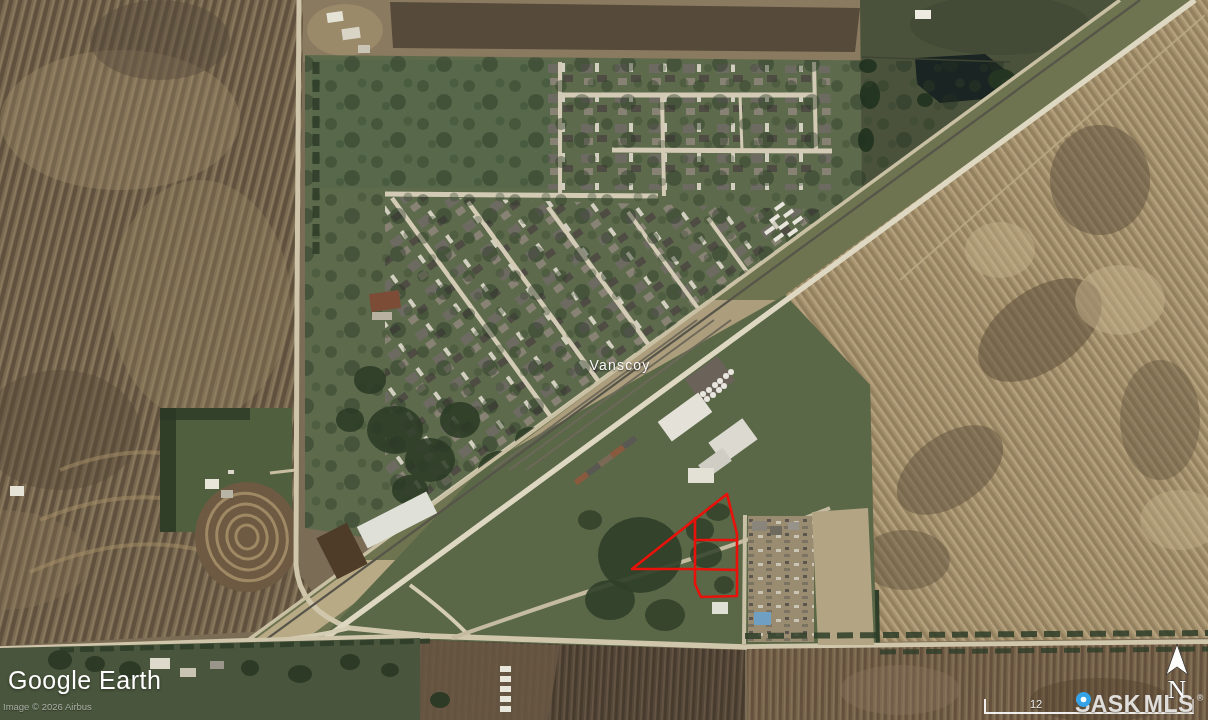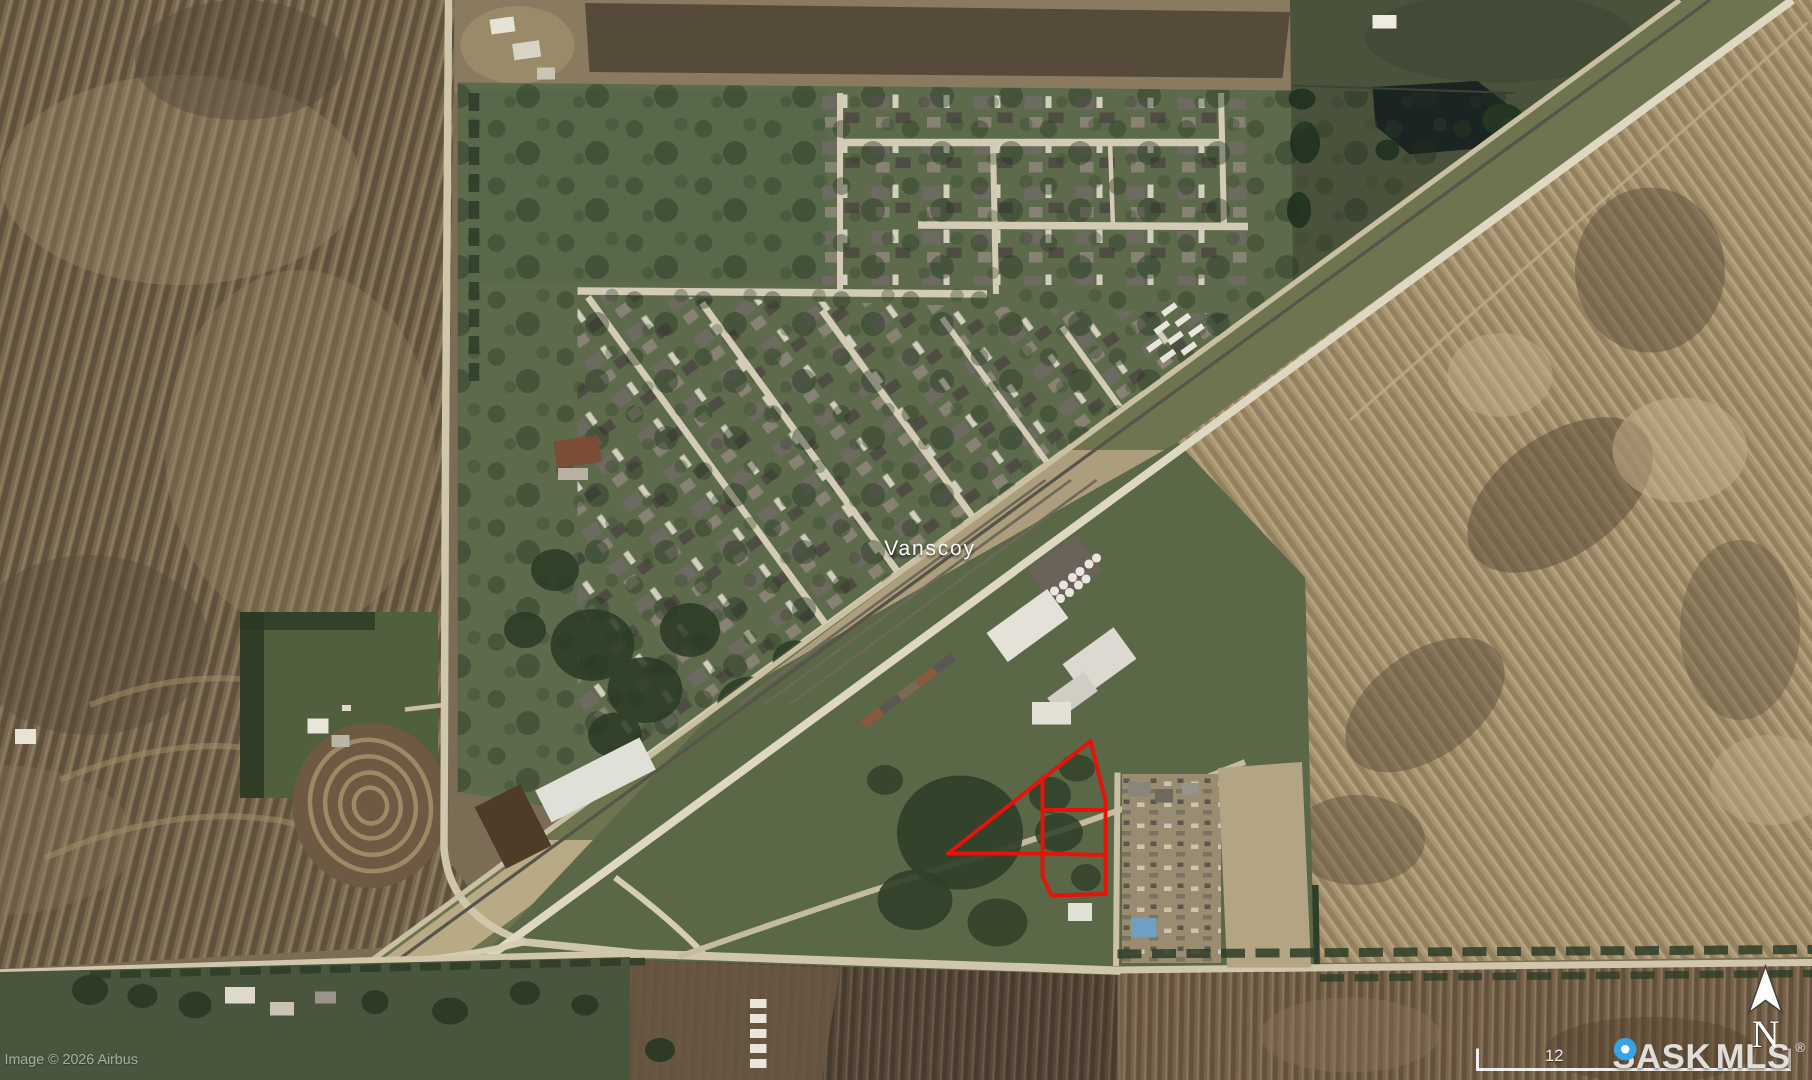--- a/index.html
+++ b/index.html
@@ -306,20 +306,21 @@
 
 <g stroke-width="2.6" fill="none" stroke-linejoin="round" stroke-linecap="round">
   <polygon points="727,494 632,569 695,569 695,584 701,597 737,596 737,534" stroke="#e8120b"></polygon>
   <polyline points="695,518 695,569" stroke="#e8120b"></polyline>
   <polyline points="695,540 737,540" stroke="#e8120b"></polyline>
   <polyline points="695,569 737,570" stroke="#e8120b"></polyline>
 </g>
 </svg>
 
 <div class="overlay" id="place-label">Vanscoy</div>
+<div class="overlay" id="ge-watermark">Google Earth</div>
 <div class="overlay" id="attribution">Image © 2026 Airbus</div>
 <div class="overlay" id="scalebar"></div>
 <div class="overlay" id="scale-label">12</div>
 
 <div class="overlay" id="compass">
   <svg width="40" height="64" viewBox="0 0 40 64">
     <polygon points="19,3 30,34 19,26 8,34" fill="#fdfdfb" stroke="#44403a" stroke-width="1"></polygon>
     <text x="19" y="57" text-anchor="middle" font-family="Liberation Serif, serif" font-size="26" fill="#ffffff" stroke="#3a352e" stroke-width="1" style="paint-order:stroke">N</text>
   </svg>
 </div>

